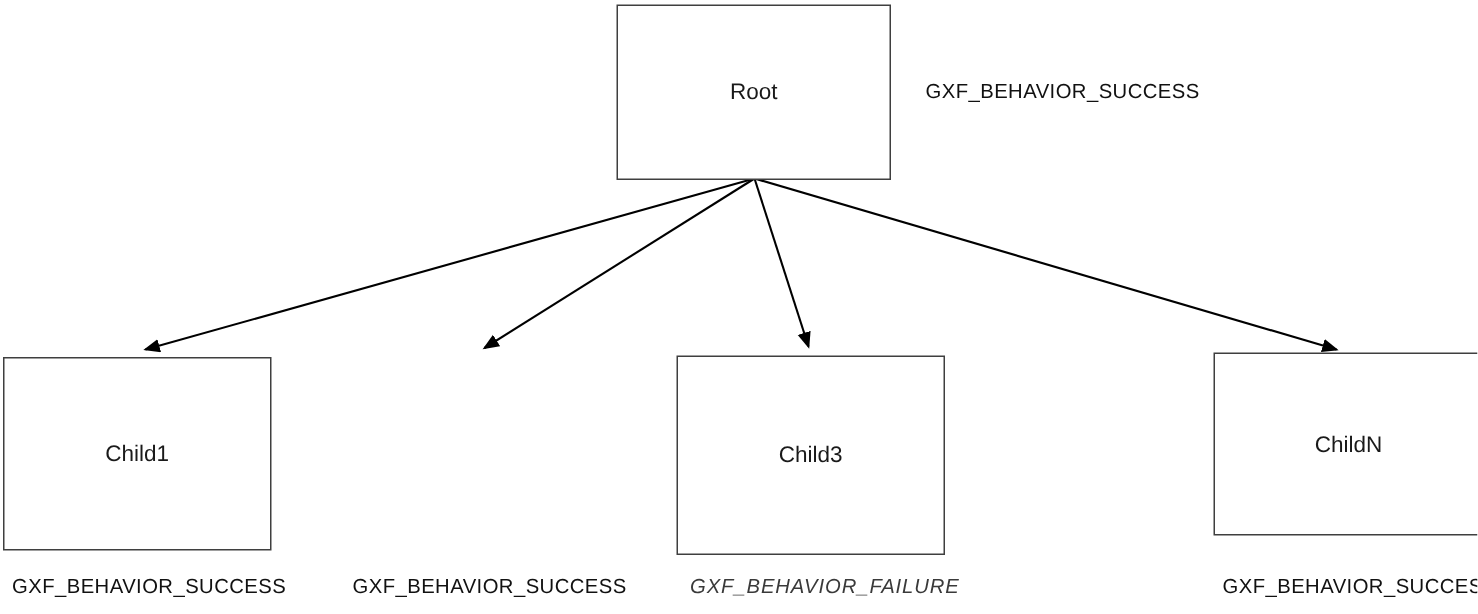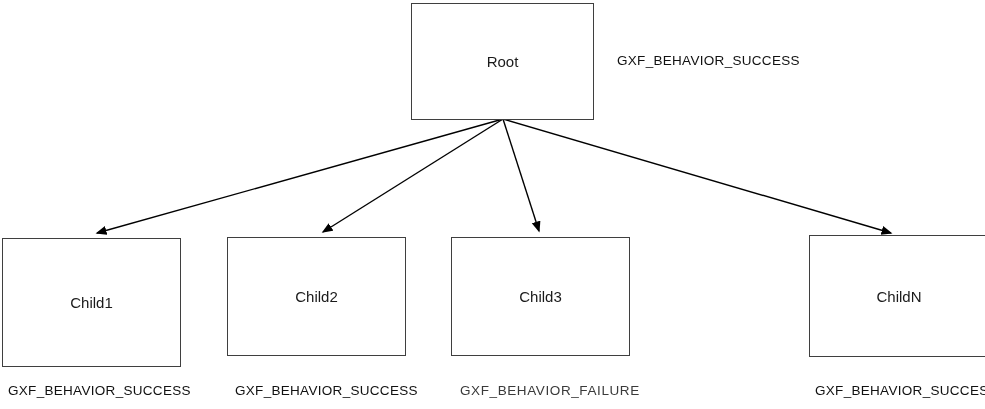--- a/index.html
+++ b/index.html
@@ -31,34 +31,34 @@
     display: flex;
     align-items: center;
     justify-content: center;
     font-size: 15px;
     color: #1a1a1a;
     white-space: nowrap;
   }
   #node-root   { left: 411px; top: 3px;   width: 183px; height: 117px; }
   #node-child1 { left: 2px;   top: 238px; width: 179px; height: 129px; }
   #node-child2 { left: 227px; top: 237px; width: 179px; height: 119px; }
-  #node-child3 { left: 451px; top: 237px; width: 179px; height: 119px; justify-content: center; }
+  #node-child3 { left: 451px; top: 237px; width: 179px; height: 133px; justify-content: center; }
   #node-childn { left: 809px; top: 235px; width: 180px; height: 122px; }
   .status {
     position: absolute;
     font-size: 13.5px;
     font-weight: normal;
     color: #111111;
     letter-spacing: 0.3px;
     white-space: nowrap;
   }
   #status-root   { left: 617px; top: 53px;  }
   #status-child1 { left: 8px;   top: 383px; }
   #status-child2 { left: 235px; top: 383px; }
-  #status-child3 { left: 460px; top: 383px; font-weight: normal; color: #3a3a3a; letter-spacing: 0.6px; }
+  #status-child3 { left: 460px; top: 383px; font-weight: normal; color: #3a3a3a; letter-spacing: 0.6px; font-style: italic; }
   #status-childn { left: 815px; top: 383px; }
 </style>
 </head>
 <body>
 
 <div class="canvas">
 
   <svg class="arrows" viewBox="0 0 985 409" xmlns="http://www.w3.org/2000/svg">
     <defs>
       <marker id="arrowhead" markerWidth="12" markerHeight="10" refX="9.5" refY="4.5" orient="auto" markerUnits="userSpaceOnUse">
@@ -70,23 +70,20 @@
     <line x1="503" y1="119" x2="539" y2="231" stroke="#000000" stroke-width="1.4" marker-end="url(#arrowhead)"></line>
     <line x1="503" y1="119" x2="891" y2="233" stroke="#000000" stroke-width="1.4" marker-end="url(#arrowhead)"></line>
   </svg>
 
   <div class="node" id="node-root">
     <span>Root</span>
   </div>
   <div class="node" id="node-child1">
     <span>Child1</span>
   </div>
-  <div class="node" id="node-child2">
-    <span>Child2</span>
-  </div>
   <div class="node" id="node-child3">
     <span>Child3</span>
   </div>
   <div class="node" id="node-childn">
     <span>ChildN</span>
   </div>
 
   <div class="status" id="status-root">GXF_BEHAVIOR_SUCCESS</div>
   <div class="status" id="status-child1">GXF_BEHAVIOR_SUCCESS</div>
   <div class="status" id="status-child2">GXF_BEHAVIOR_SUCCESS</div>

